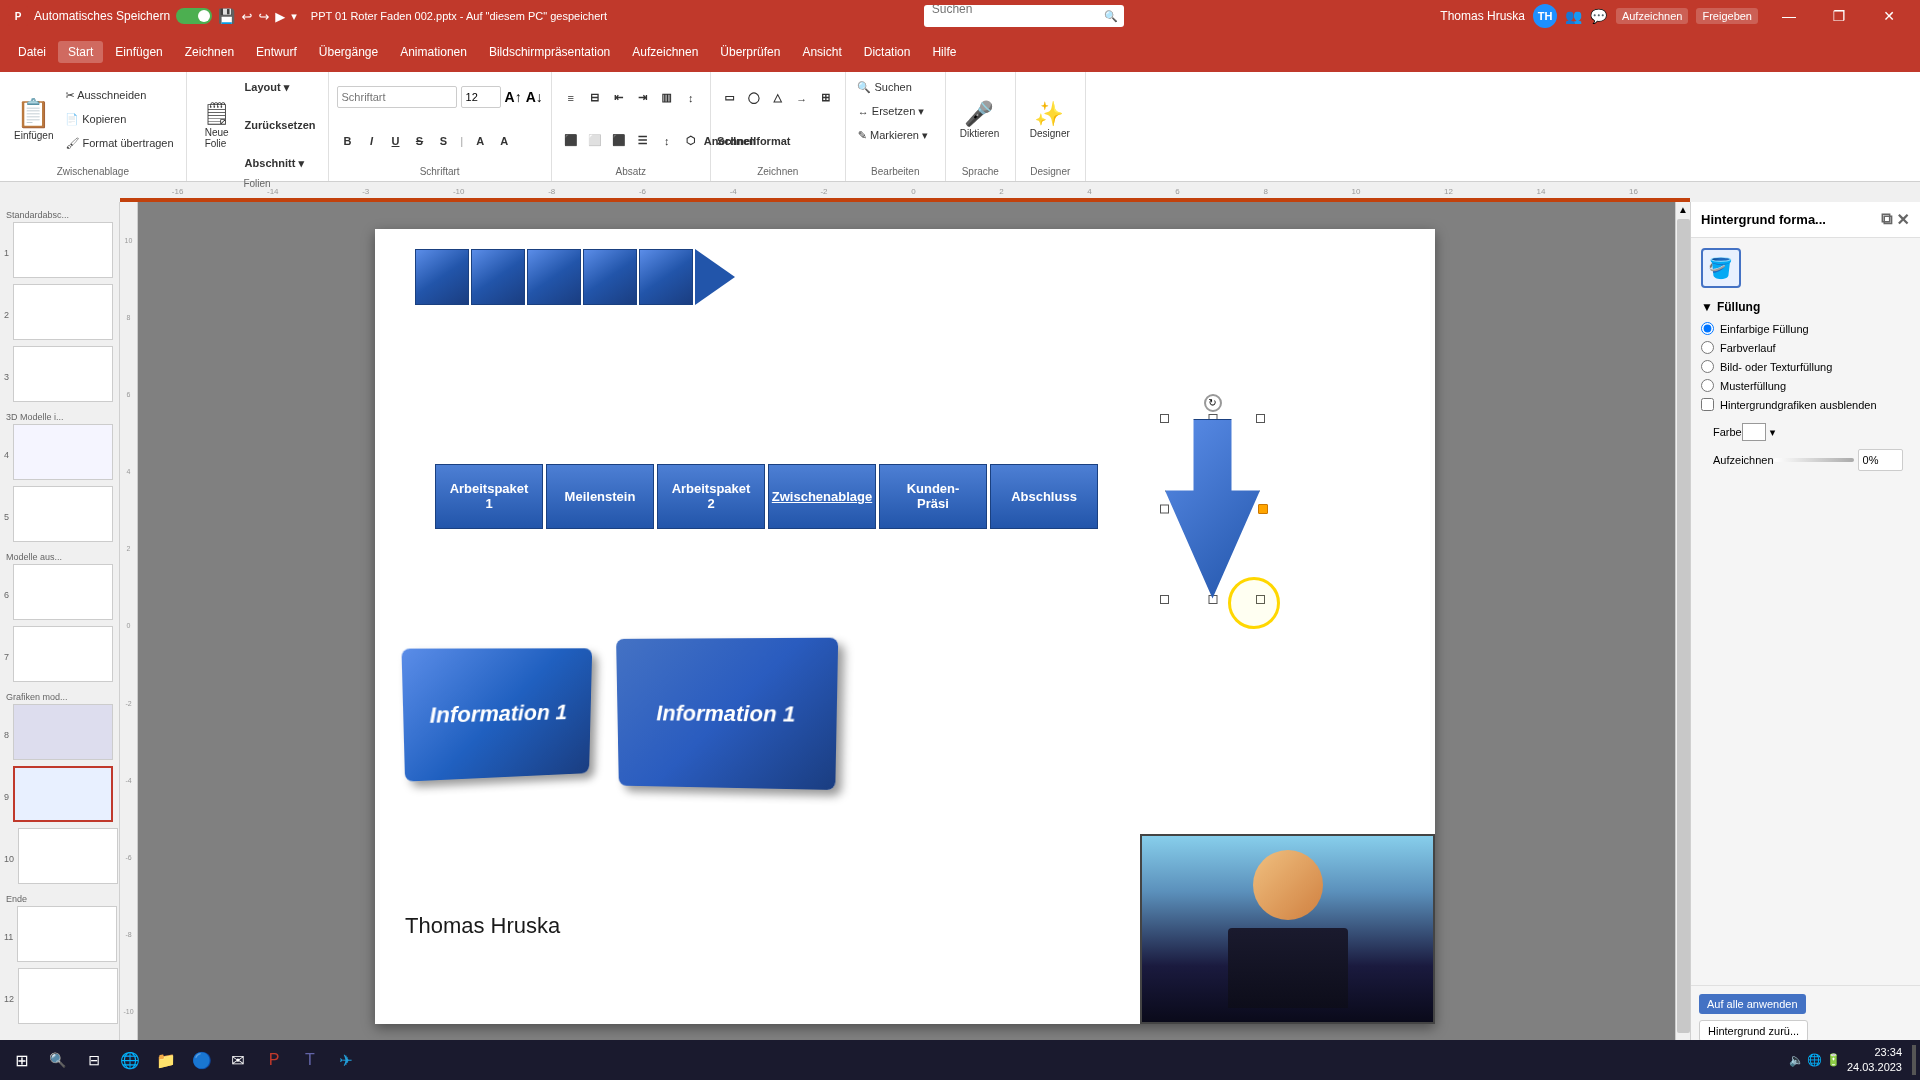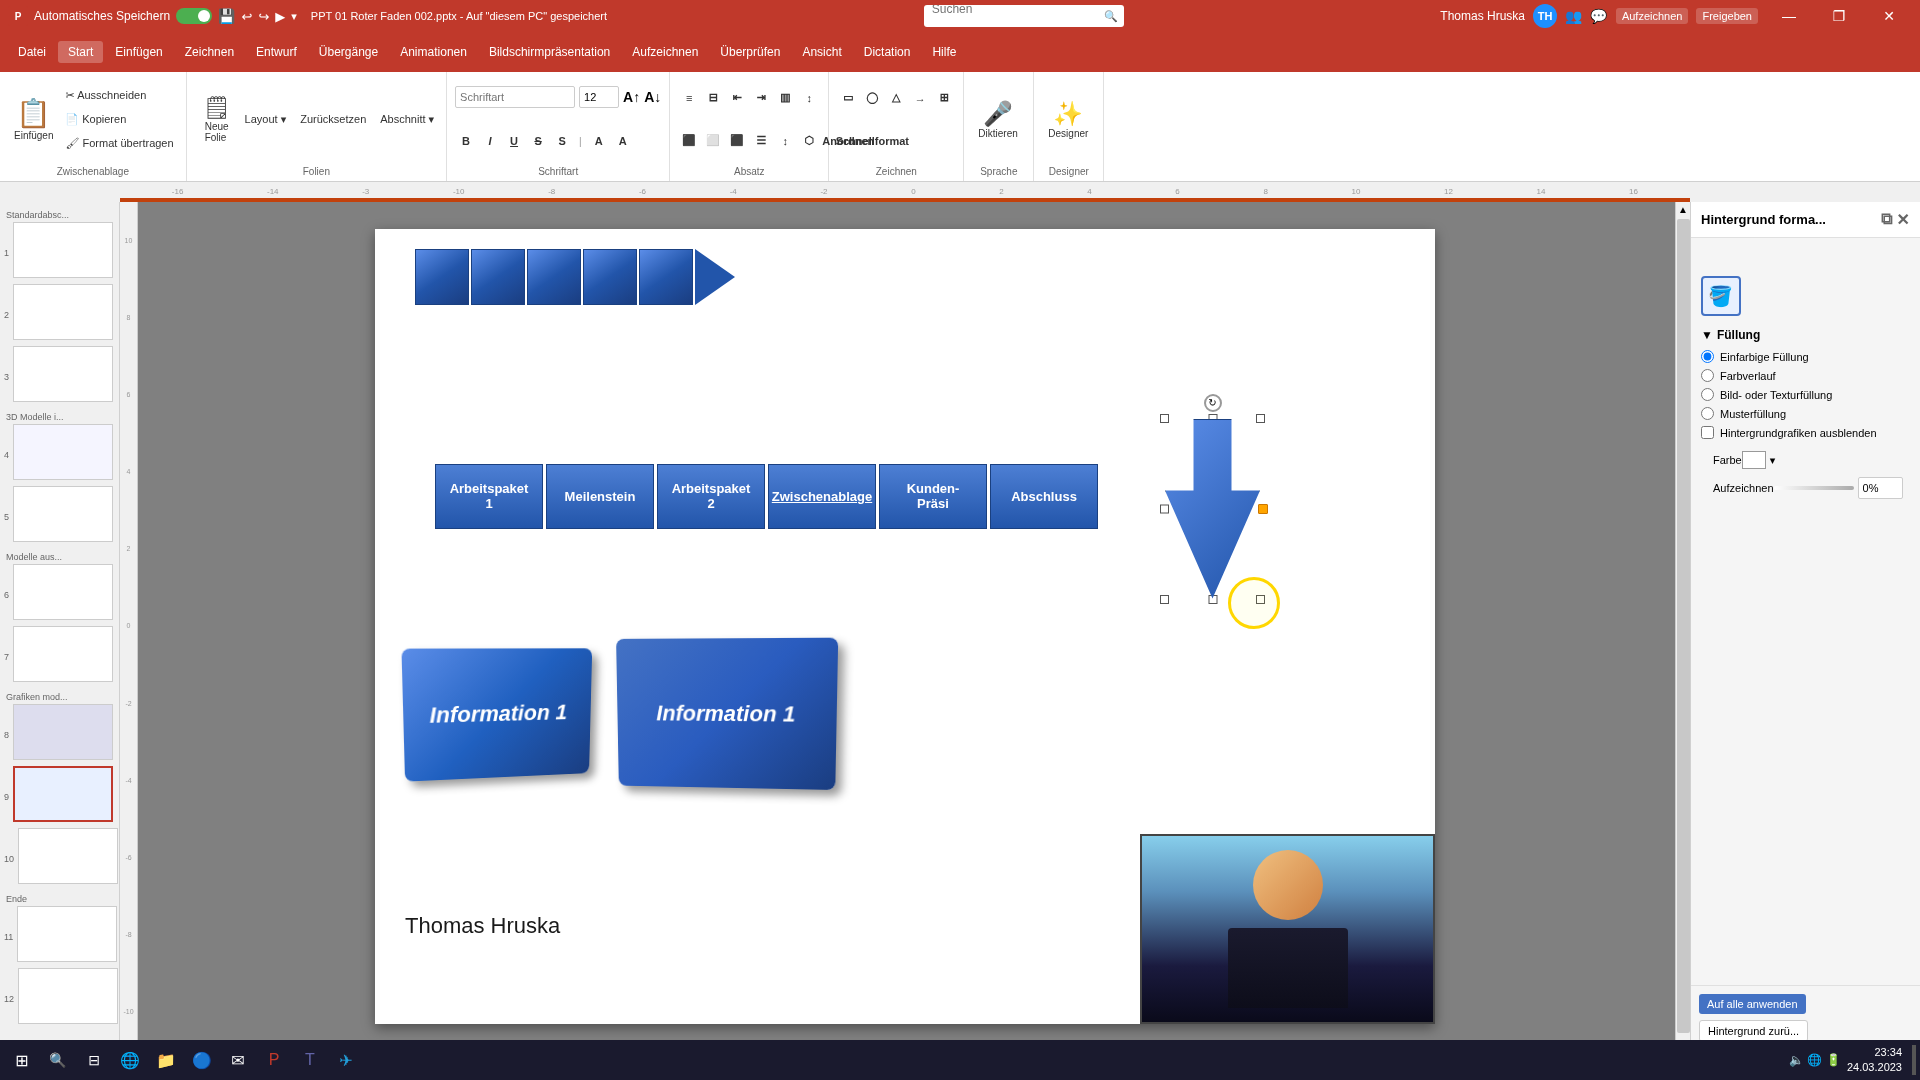--- a/index.html
+++ b/index.html
@@ -52,21 +52,21 @@
     .slide-thumb.active .slide-thumb-inner { border: 2px solid #c0392b; }
     .slide-num { font-size: 9px; color: #666; margin-right: 4px; }
     .slide-row { display: flex; align-items: center; }
     .slide-group-label { font-size: 9px; color: #666; padding: 4px 2px 2px; }
 
     
     #canvas-area { flex: 1; background: #808080; overflow: hidden; position: relative; display: flex; align-items: center; justify-content: center; }
     #slide-canvas { width: 1060px; height: 795px; background: white; position: relative; box-shadow: 0 4px 12px rgba(0,0,0,0.4); }
 
     
-    #right-panel { width: 230px; background: #f5f5f5; border-left: 1px solid #d0d0d0; display: flex; flex-direction: column; gap: 28px; }
+    #right-panel { width: 230px; background: #f5f5f5; border-left: 1px solid #d0d0d0; display: flex; flex-direction: column; }
     #right-panel-header { background: #fff; padding: 8px 10px; border-bottom: 1px solid #e0e0e0; display: flex; align-items: center; justify-content: space-between; font-size: 13px; font-weight: 600; }
     .panel-close { cursor: pointer; font-size: 16px; color: #666; }
     #right-panel-content { padding: 10px; flex: 1; overflow-y: auto; }
     .panel-section { margin-bottom: 12px; }
     .panel-section-header { display: flex; align-items: center; gap: 4px; font-size: 12px; font-weight: 600; cursor: pointer; margin-bottom: 8px; }
     .radio-option { display: flex; align-items: center; gap: 6px; margin-bottom: 6px; font-size: 11px; cursor: pointer; }
     .panel-row { display: flex; align-items: center; justify-content: flex-start; margin-bottom: 8px; font-size: 11px; margin-left: 12px; }
     .panel-color-swatch { width: 24px; height: 18px; background: white; border: 1px solid #999; display: inline-block; }
     .panel-input-sm { width: 60px; height: 22px; border: 1px solid #ccc; border-radius: 2px; font-size: 11px; padding: 0 4px; }
     .transparency-slider { width: 80px; height: 4px; background: linear-gradient(to right, white, #aaa); border-radius: 2px; }
@@ -159,21 +159,21 @@
     </div>
     <div class="ribbon-group-label">Zwischenablage</div>
   </div>
 
   <div class="ribbon-group" style="min-width:100px;">
     <div class="ribbon-row" style="flex:1;align-items:center;">
       <div class="ribbon-btn" style="height:75px;">
         <div style="font-size:22px;">🗒</div>
         <div style="font-size:10px;">Neue<br>Folie</div>
       </div>
-      <div style="display:flex;flex-direction:row;gap:6px;">
+      <div style="display:flex;flex-direction:column;gap:16px;font-weight:bold;">
         <div class="ribbon-btn-sm">Layout ▾</div>
         <div class="ribbon-btn-sm">Zurücksetzen</div>
         <div class="ribbon-btn-sm">Abschnitt ▾</div>
       </div>
     </div>
     <div class="ribbon-group-label">Folien</div>
   </div>
 
   <div class="ribbon-group" style="min-width:200px;">
     <div class="ribbon-row" style="gap:4px;margin-bottom:2px;">
@@ -223,20 +223,28 @@
       <div class="fmt-btn">→</div>
       <div class="fmt-btn">⊞</div>
     </div>
     <div class="ribbon-row" style="gap:2px;">
       <div class="fmt-btn">Anordnen</div>
       <div class="fmt-btn">Schnellformat</div>
     </div>
     <div class="ribbon-group-label">Zeichnen</div>
   </div>
 
+  <div class="ribbon-group" style="min-width:100px;">
+    <div class="ribbon-row" style="gap:2px;flex-direction:column;align-items:flex-start;">
+      <div class="ribbon-btn-sm">🔍 Suchen</div>
+      <div class="ribbon-btn-sm">↔ Ersetzen ▾</div>
+      <div class="ribbon-btn-sm">✎ Markieren ▾</div>
+    </div>
+    <div class="ribbon-group-label">Bearbeiten</div>
+  </div>
 
   <div class="ribbon-group" style="min-width:70px;">
     <div class="ribbon-row">
       <div class="ribbon-btn" style="height:75px;">
         <div style="font-size:24px;">🎤</div>
         <div style="font-size:10px;">Diktieren</div>
       </div>
     </div>
     <div class="ribbon-group-label">Sprache</div>
   </div>

